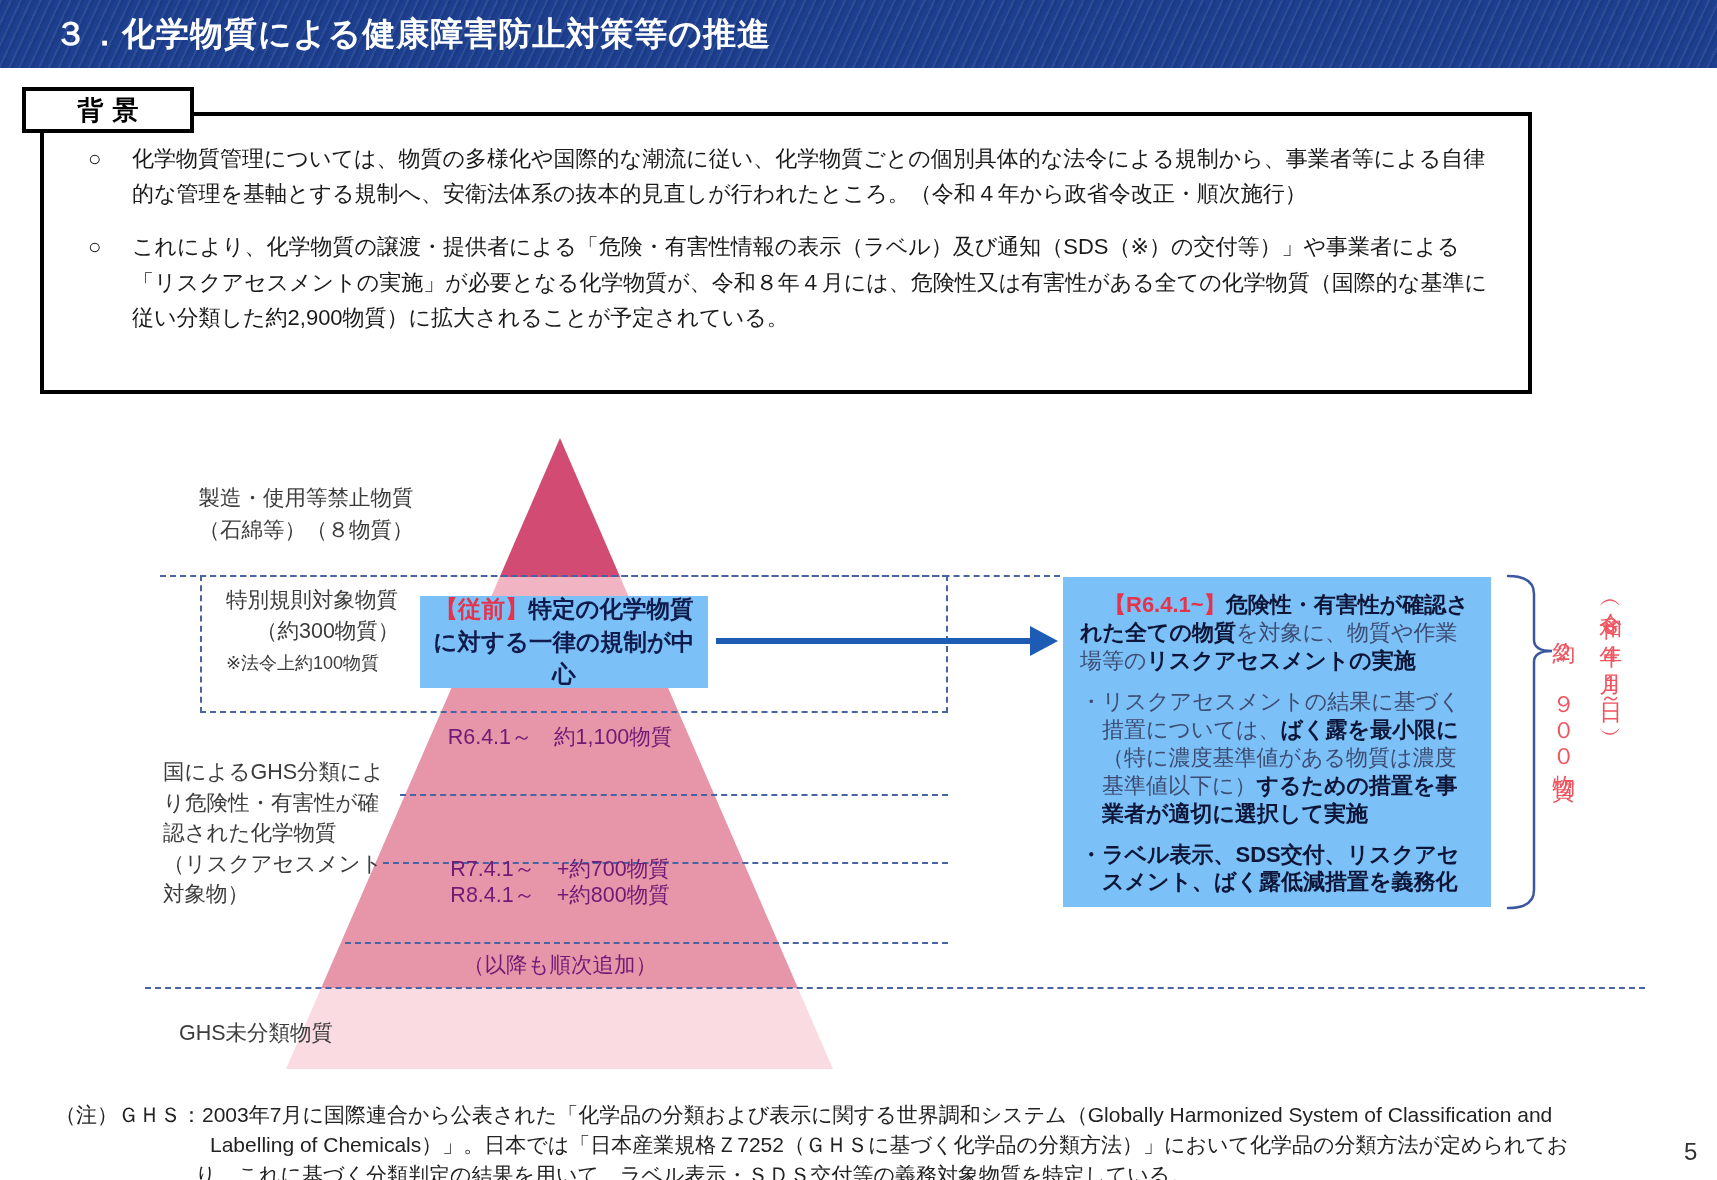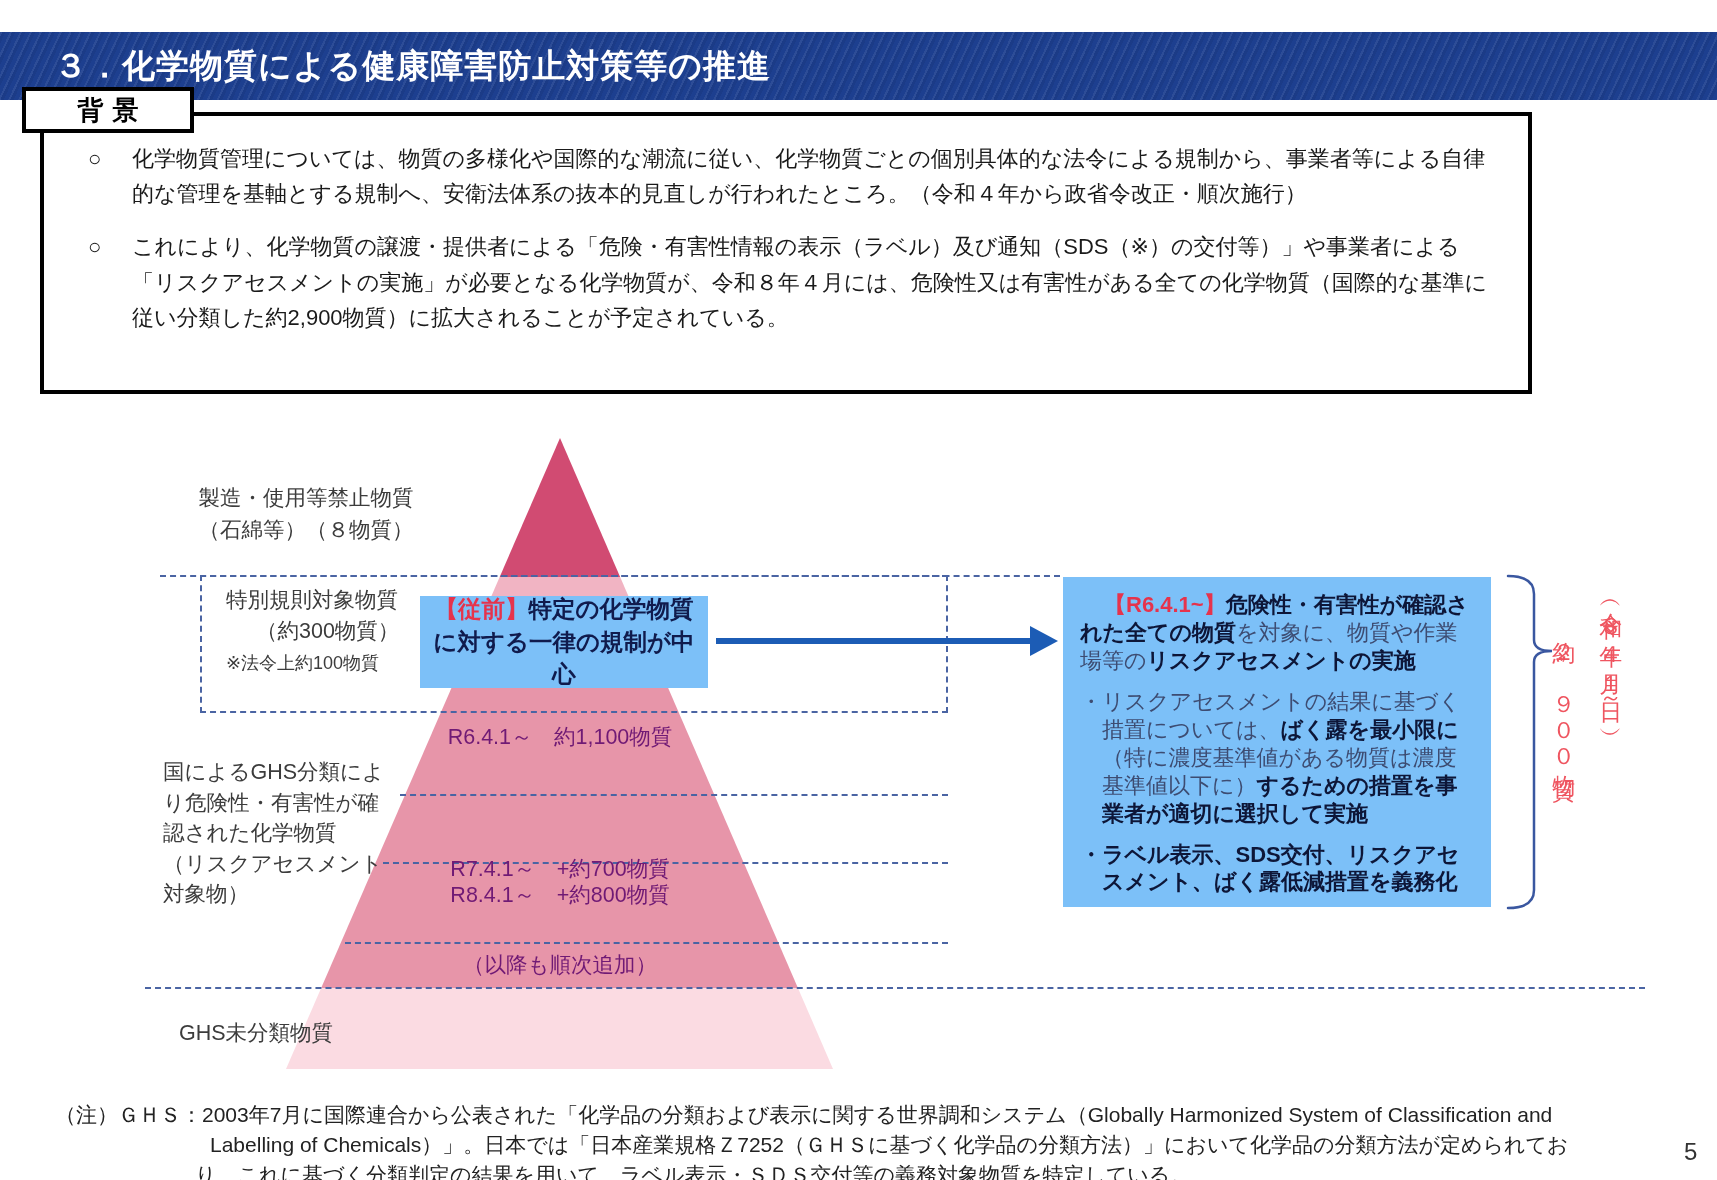--- a/index.html
+++ b/index.html
@@ -2,21 +2,21 @@
 <html><head>
 <meta charset="utf-8">
 <style>
   html,body{margin:0;padding:0;background:#fff;}
   .slide{position:relative;width:1717px;height:1180px;background:#fff;overflow:hidden;
          font-family:"Liberation Sans","DejaVu Sans",sans-serif;}
 
   
   .header{position:absolute;left:0;top:0;width:100%;height:68px;background:#1d3f8f;
     background-image:repeating-linear-gradient(115deg,
-      rgba(255,255,255,0.07) 0 2px, rgba(0,0,0,0.06) 2px 5px, transparent 5px 9px);margin-top:32px;}
+      rgba(255,255,255,0.07) 0 2px, rgba(0,0,0,0.06) 2px 5px, transparent 5px 9px);}
   .header-title{position:absolute;left:54px;top:50%;transform:translateY(-50%);
     color:#fff;font-size:33px;font-weight:bold;letter-spacing:1px;white-space:nowrap;}
 
   
   .bg-box{position:absolute;left:40px;top:112px;width:1492px;height:282px;
     border:4px solid #000;background:#fff;box-sizing:border-box;}
   .bg-label{position:absolute;left:22px;top:87px;width:172px;height:46px;border:4px solid #000;
     background:#fff;box-sizing:border-box;display:flex;align-items:center;justify-content:center;
     font-size:26px;font-weight:bold;letter-spacing:9px;padding-left:9px;z-index:3;}
   .bg-content{position:absolute;left:88px;top:141px;width:1402px;font-size:22px;

